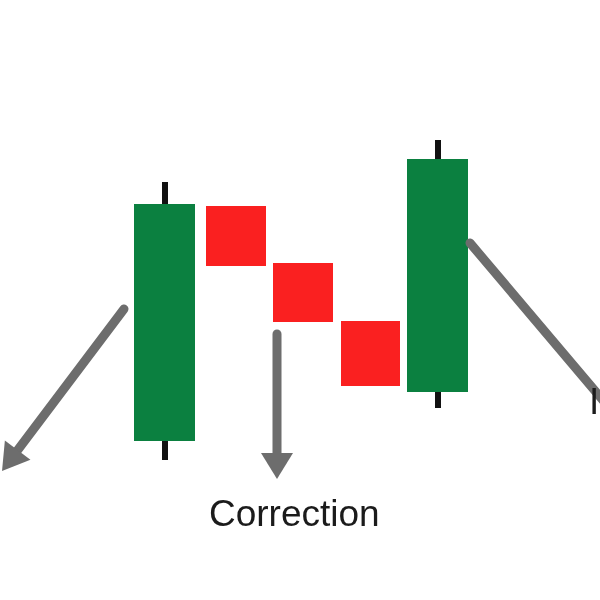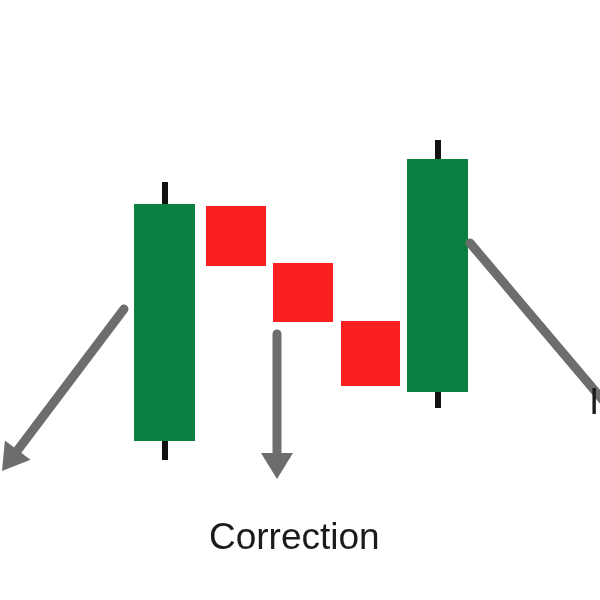--- a/index.html
+++ b/index.html
@@ -91,16 +91,16 @@
     </g>
     <g id="arrow-down">
       <line id="arrow-down-shaft" stroke-width="9" stroke-linecap="round" x1="277" y1="334" x2="277" y2="455" stroke="#6d6d6d"></line>
       <polygon id="arrow-down-head" points="277,479 261,453 293,453" fill="#6d6d6d"></polygon>
     </g>
     <g id="arrow-right">
       <line id="arrow-right-shaft" stroke-width="9" stroke-linecap="round" x1="470" y1="243" x2="612" y2="411" stroke="#6d6d6d"></line>
     </g>
   </svg>
 
-  <div class="label" id="label-correction" style="color: rgb(27, 27, 27); margin-top: 23px;">Correction</div>
+  <div class="label" id="label-correction" style="color: rgb(27, 27, 27);">Correction</div>
   <div class="label" id="label-right" style="color: rgb(27, 27, 27);">I</div>
 
 </div>
 
 </body></html>

